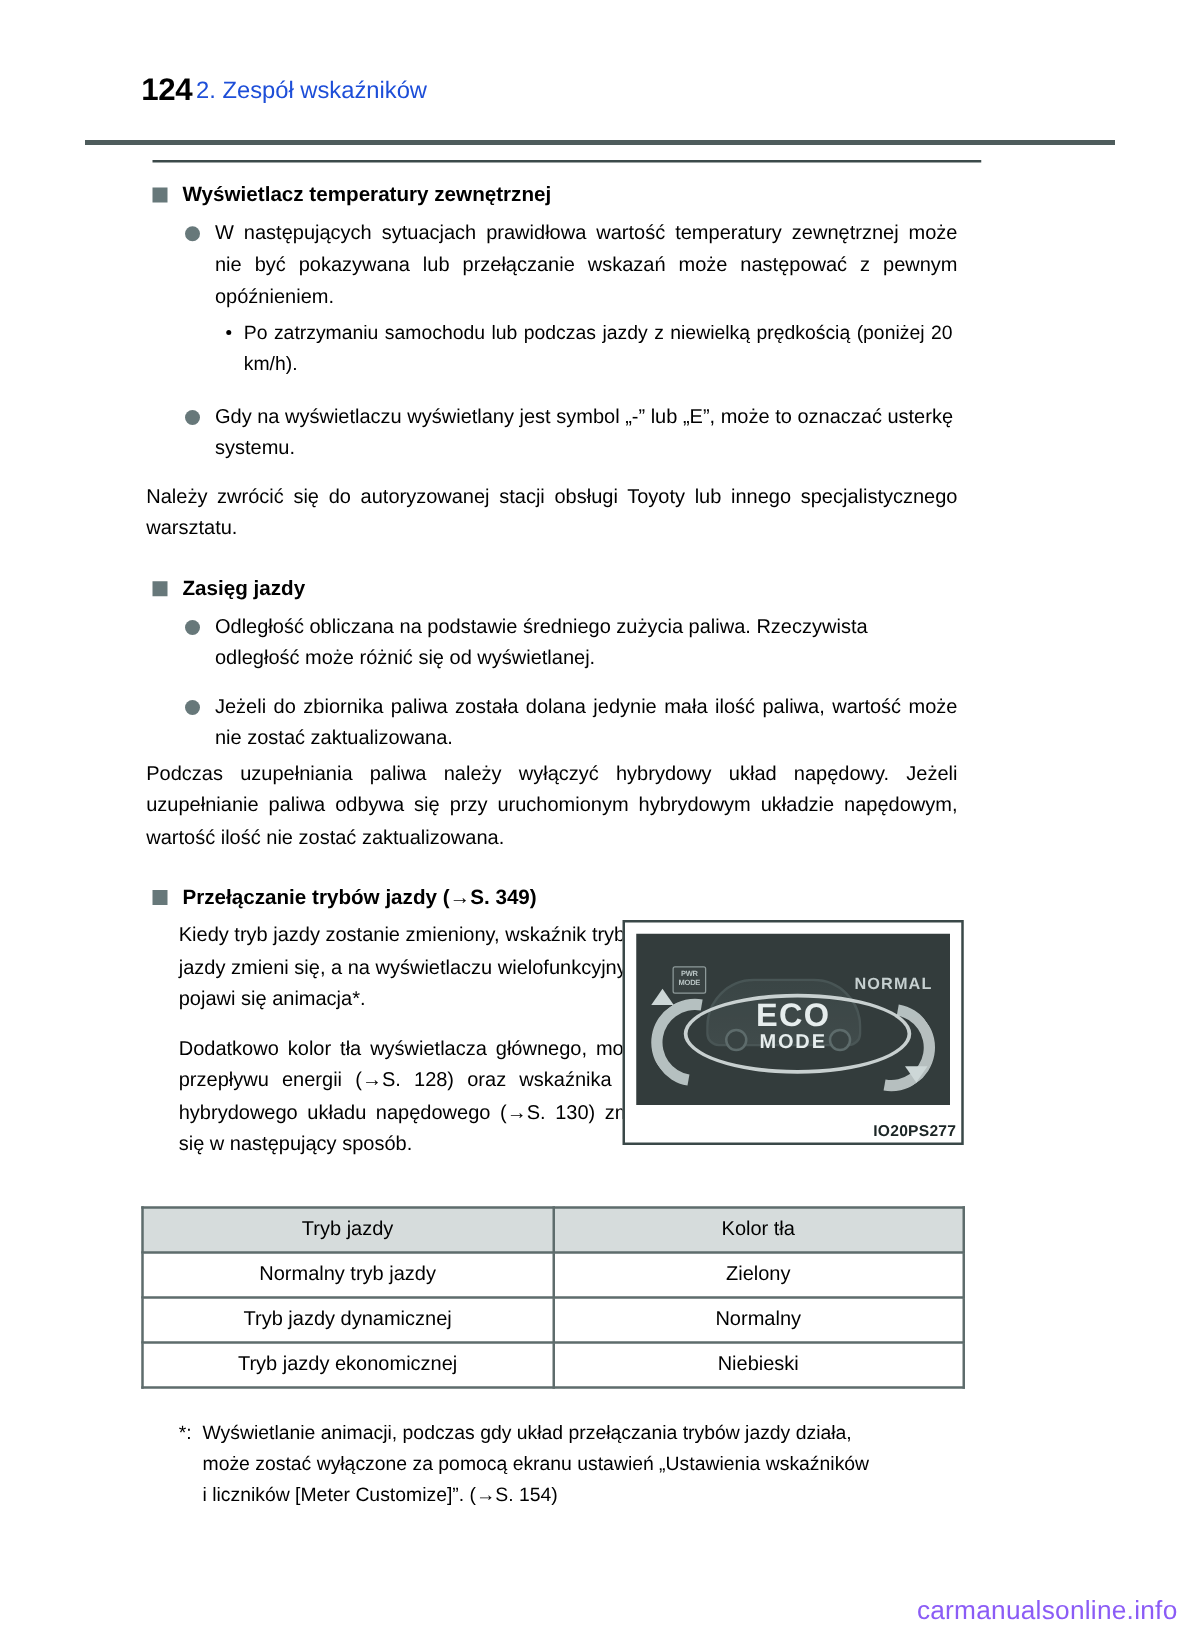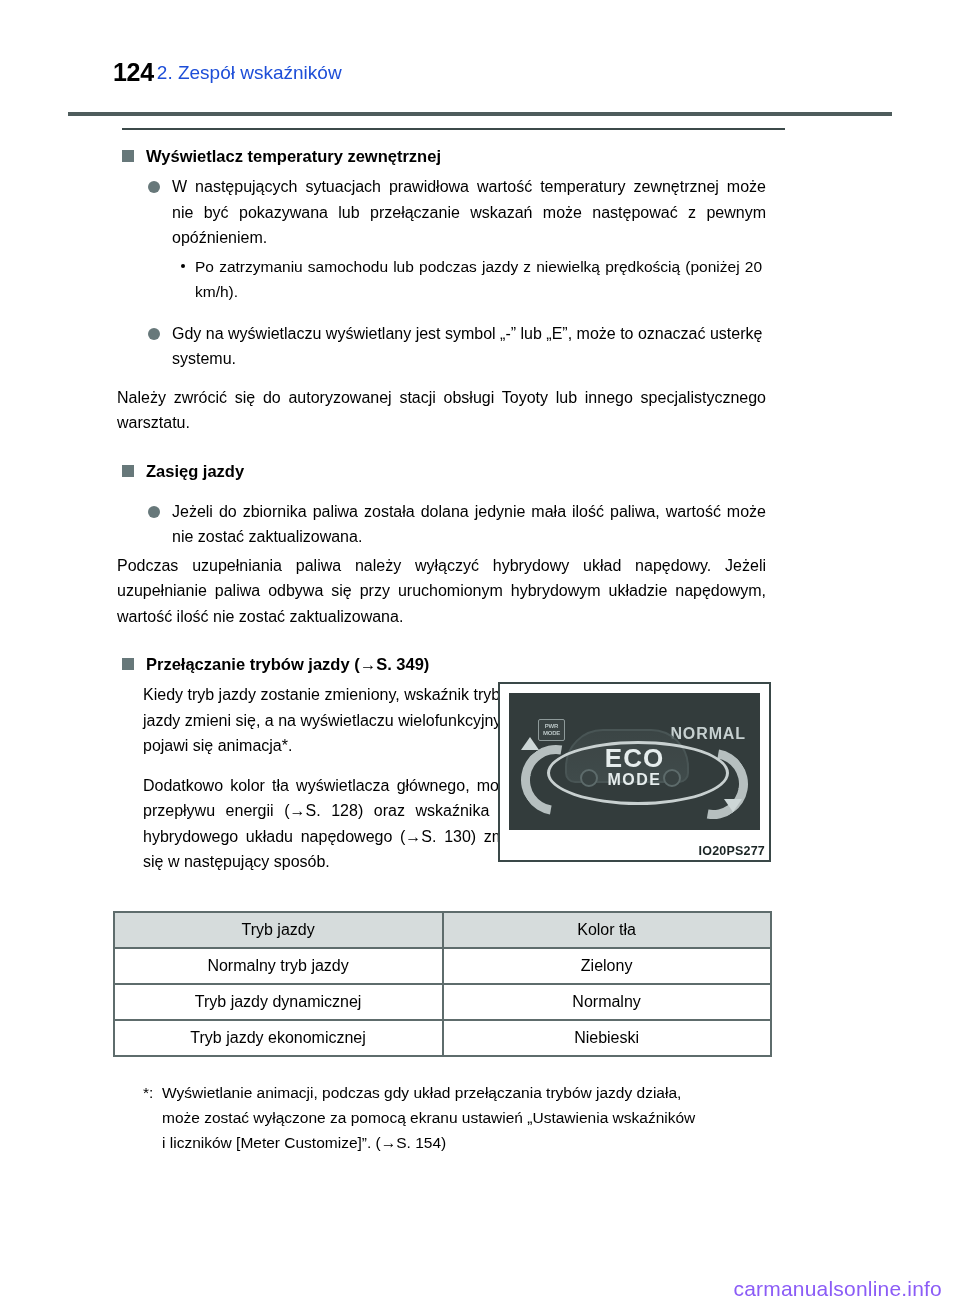--- a/index.html
+++ b/index.html
@@ -196,21 +196,21 @@
     text-align: center;
     letter-spacing: -0.2px;
     padding-top: 3px;
     box-sizing: border-box;
     font-weight: bold;
   }
   .normal-label {
     position: absolute;
     right: 14px;
     top: 32px;
-    font-size: 16px;
+    font-size: 13px;
     font-weight: bold;
     color: #c6d0d0;
     letter-spacing: 0.9px;
     padding-left: 28px;
   }
   .car-shape {
     position: absolute;
     left: 56px;
     top: 36px;
     width: 120px;
@@ -381,20 +381,24 @@
 
     <div class="plain-para">Należy zwrócić się do autoryzowanej stacji obsługi Toyoty lub innego specjalistycznego warsztatu.</div>
 
     <div class="gap-lg"></div>
 
     <div class="sec-head">
       <span class="sq-bullet"></span>
       <span>Zasięg jazdy</span>
     </div>
 
+    <div class="bullet-item nojust">
+      <span class="dot"></span>
+      <span>Odległość obliczana na podstawie średniego zużycia paliwa. Rzeczywista odległość może różnić się od wyświetlanej.</span>
+    </div>
 
     <div class="gap-sm"></div>
 
     <div class="bullet-item">
       <span class="dot"></span>
       <span>Jeżeli do zbiornika paliwa została dolana jedynie mała ilość paliwa, wartość może nie zostać zaktualizowana.</span>
     </div>
 
     <div class="plain-para">Podczas uzupełniania paliwa należy wyłączyć hybrydowy układ napędowy. Jeżeli uzupełnianie paliwa odbywa się przy uruchomionym hybrydowym układzie napędowym, wartość ilość nie zostać zaktualizowana.</div>
 

